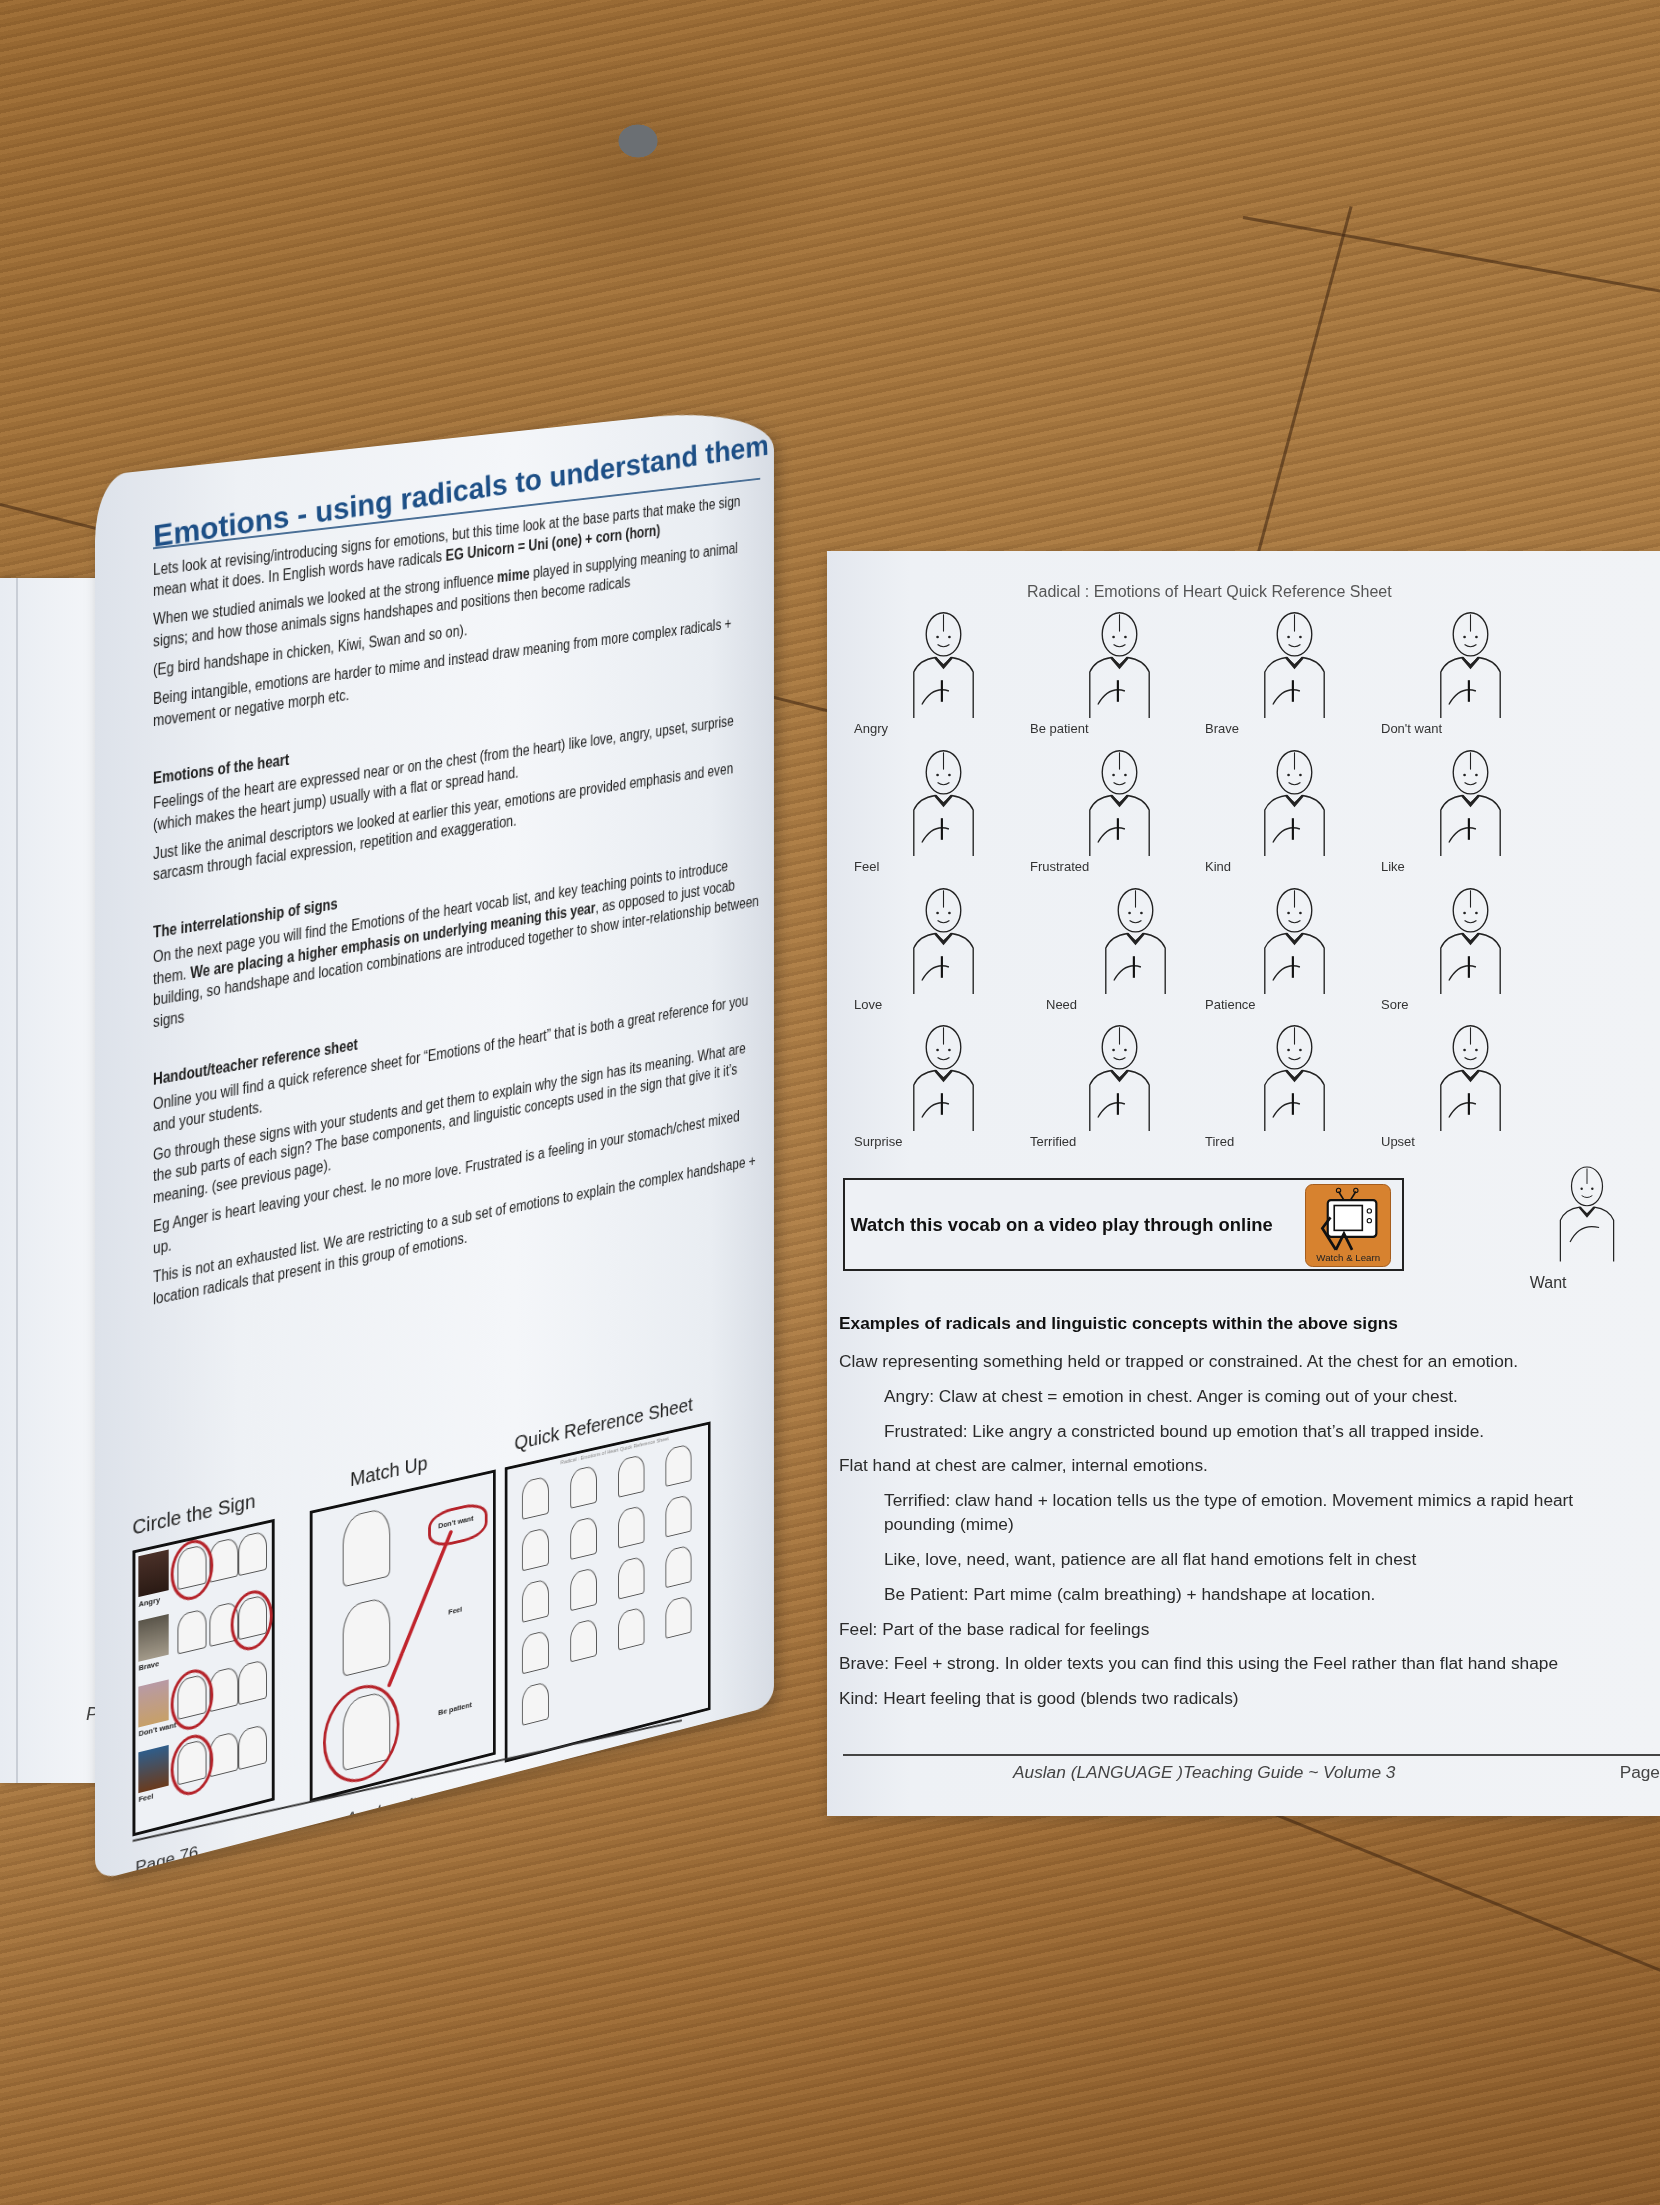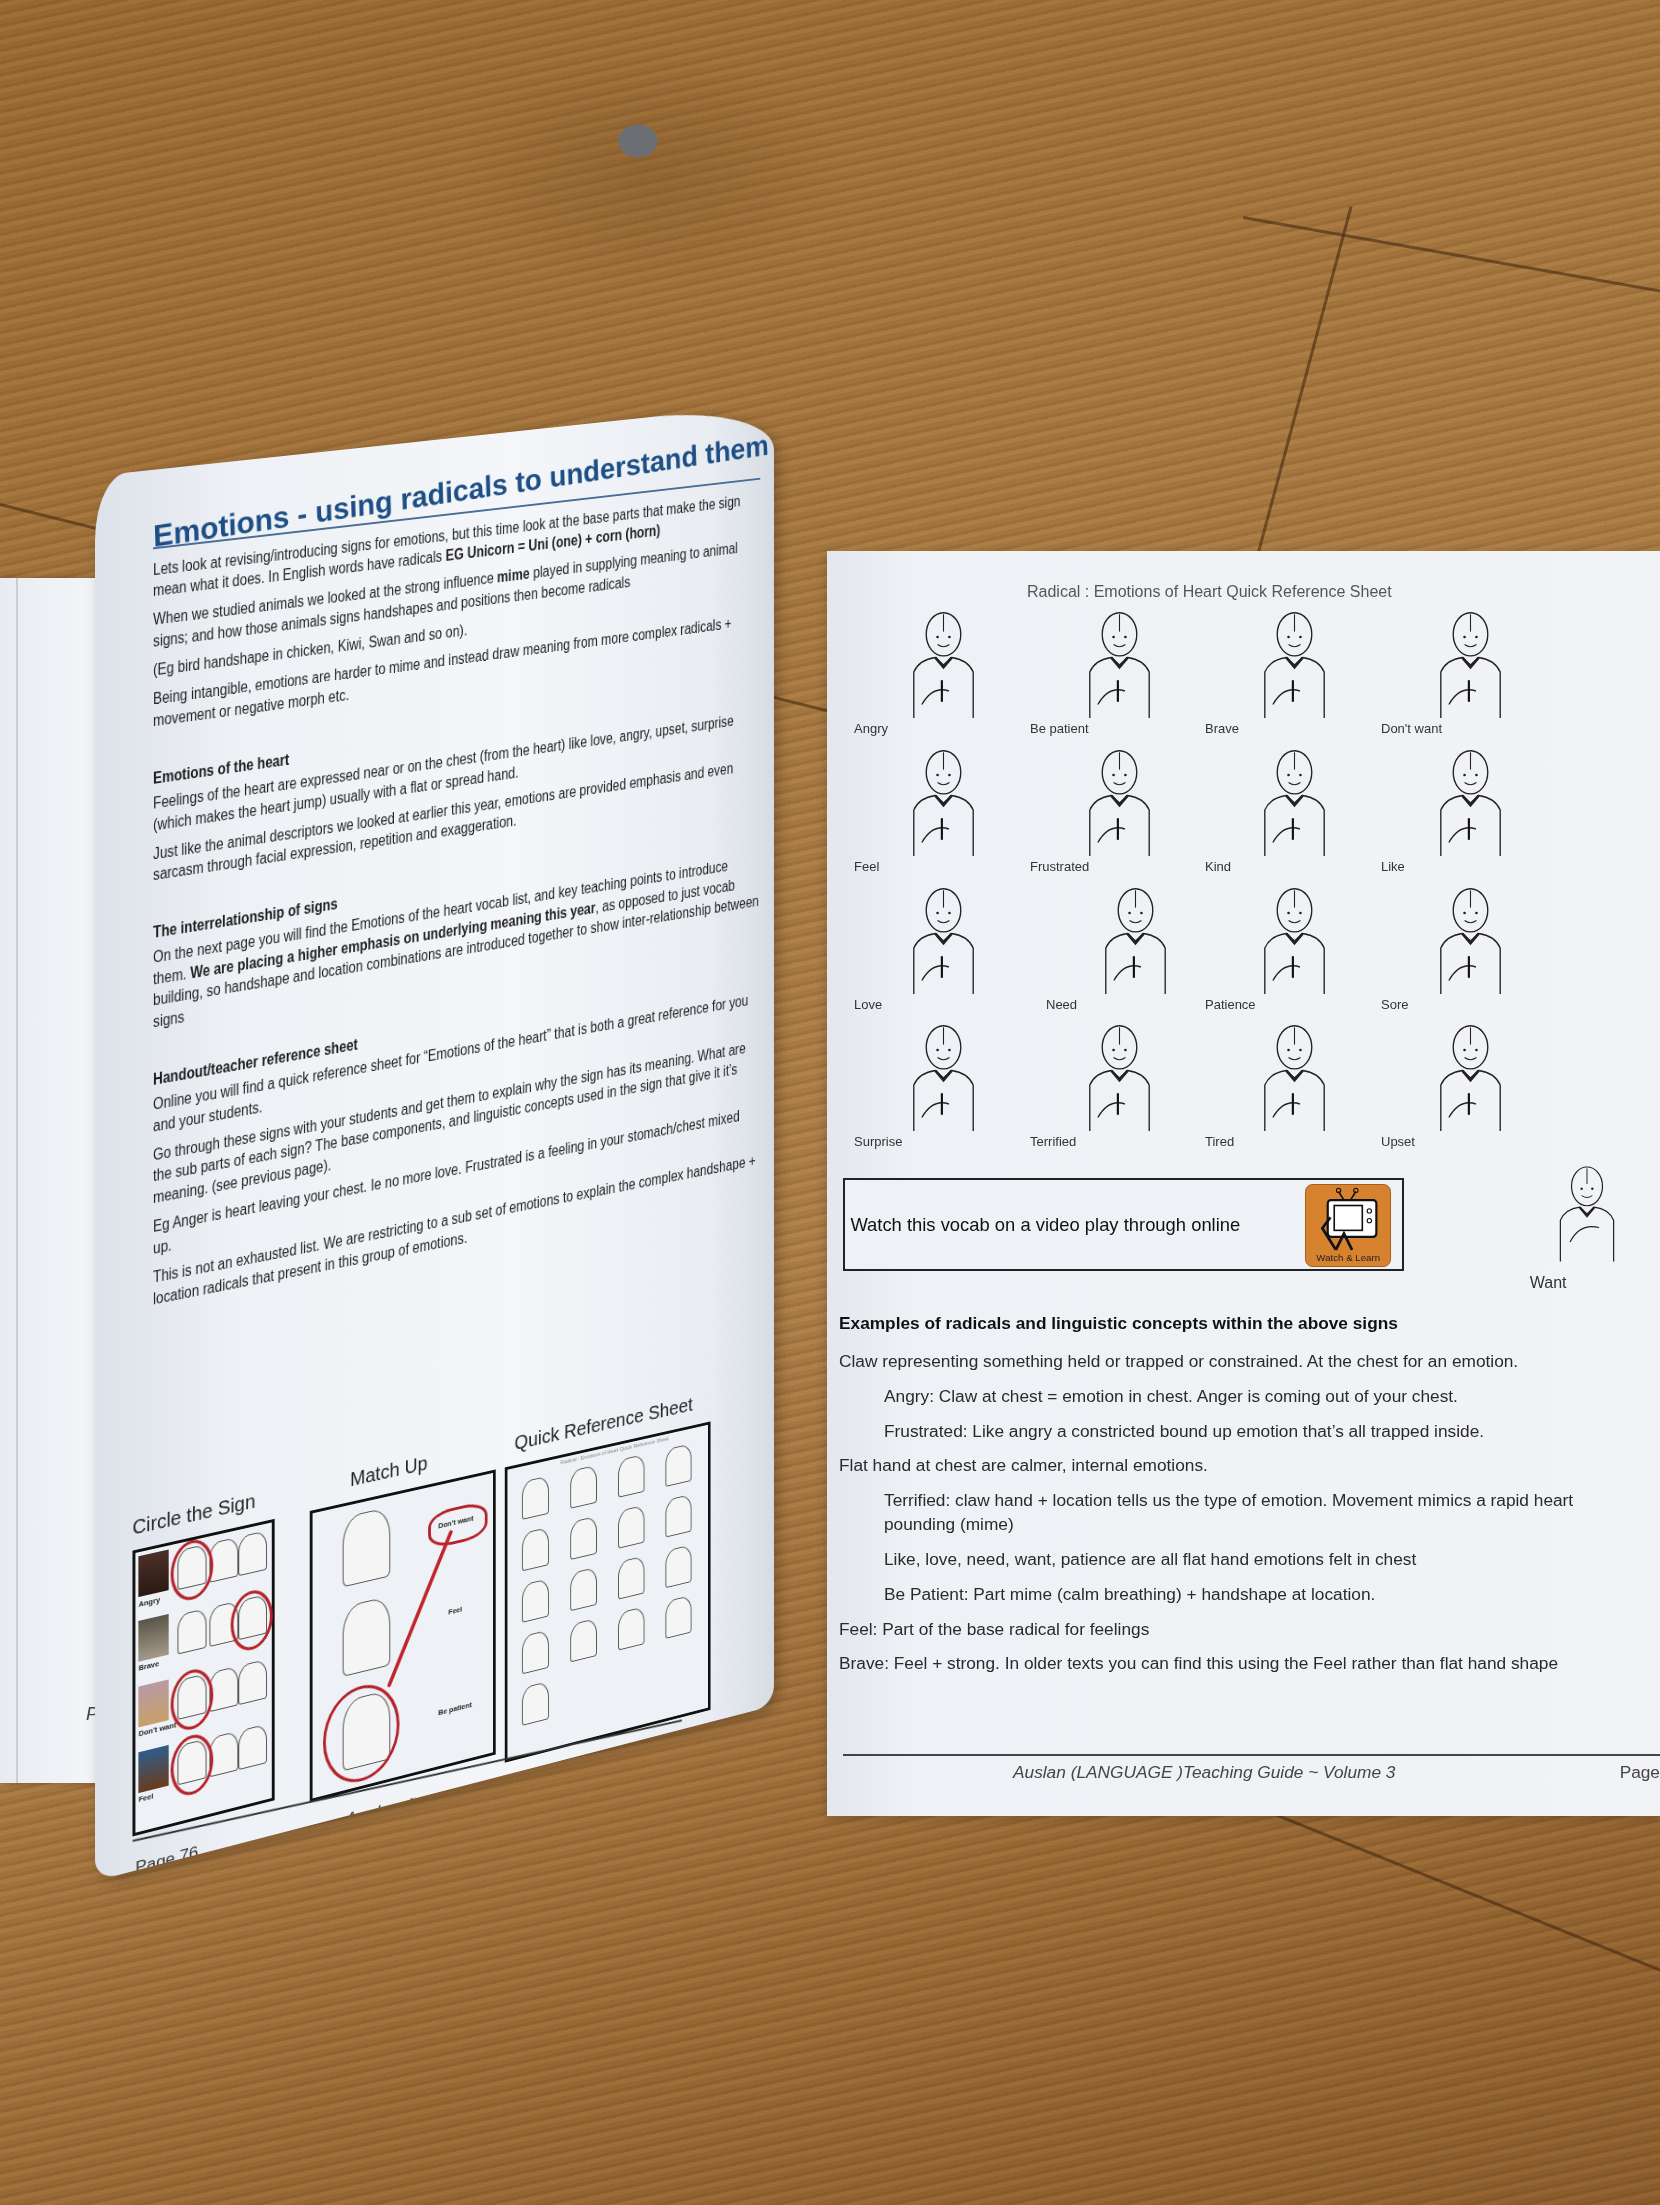--- a/index.html
+++ b/index.html
@@ -70,21 +70,21 @@
   .sign-grid { position:absolute; left:27px; top:59px; width:703px; }
   .sign-cell { position:absolute; width:173px; height:135px; }
   .sign-fig { position:absolute; left:38px; top:0; width:103px; height:108px; }
   .sign-label { position:absolute; left:0; top:111px; font-size:13px; color:#333; }
   .want-cell { position:absolute; left:692px; top:605px; width:130px; height:141px; }
 
   .watch-box {
     position:absolute; left:16px; top:627px; width:557px; height:89px;
     border:2.7px solid #222; background:#eef1f5;
   }
-  .watch-text { position:absolute; left:5.4px; top:34px; font-size:18.4px; font-weight:normal; color:#111; }
+  .watch-text { position:absolute; left:5.4px; top:34px; font-size:18.4px; font-weight:bold; color:#111; }
   .watch-badge {
     position:absolute; right:10.8px; top:4.3px; width:84px; height:81px; border-radius:7.6px;
     background:#d7822f; border:1.1px solid #a55d1d;
   }
   .watch-badge-label { position:absolute; bottom:3.2px; left:0; right:0; text-align:center; font-size:9.7px; color:#222; font-weight:normal; }
 
   .examples { position:absolute; left:12px; top:762px; right:16px; }
   .ex-h { font-size:17.3px; font-weight:bold; color:#111; margin-bottom:15px; }
   .ex-p { font-size:17.3px; color:#2a2a2a; line-height:24px; margin-bottom:10.8px; }
   .ex-p.ind { padding-left:45px; }
@@ -480,20 +480,21 @@
     <div id="examples-list">
         <div class="ex-p">Claw representing something held or trapped or constrained. At the chest for an emotion.</div>
         <div class="ex-p ind">Angry: Claw at chest = emotion in chest. Anger is coming out of your chest.</div>
         <div class="ex-p ind">Frustrated: Like angry a constricted bound up emotion that’s all trapped inside.</div>
         <div class="ex-p">Flat hand at chest are calmer, internal emotions.</div>
         <div class="ex-p ind">Terrified: claw hand + location tells us the type of emotion. Movement mimics a rapid heart pounding (mime)</div>
         <div class="ex-p ind">Like, love, need, want, patience are all flat hand emotions felt in chest</div>
         <div class="ex-p ind">Be Patient: Part mime (calm breathing) + handshape at location.</div>
         <div class="ex-p">Feel: Part of the base radical for feelings</div>
         <div class="ex-p">Brave: Feel + strong. In older texts you can find this using the Feel rather than flat hand shape</div>
+        <div class="ex-p">Kind: Heart feeling that is good (blends two radicals)</div>
       </div>
   </div>
 
   <div class="rp-footer-rule"></div>
   <div class="rp-footer">Auslan (LANGUAGE )Teaching Guide ~ Volume 3</div>
   <div class="rp-pagefrag">Page</div>
 </div>
 
 
 </body></html>

